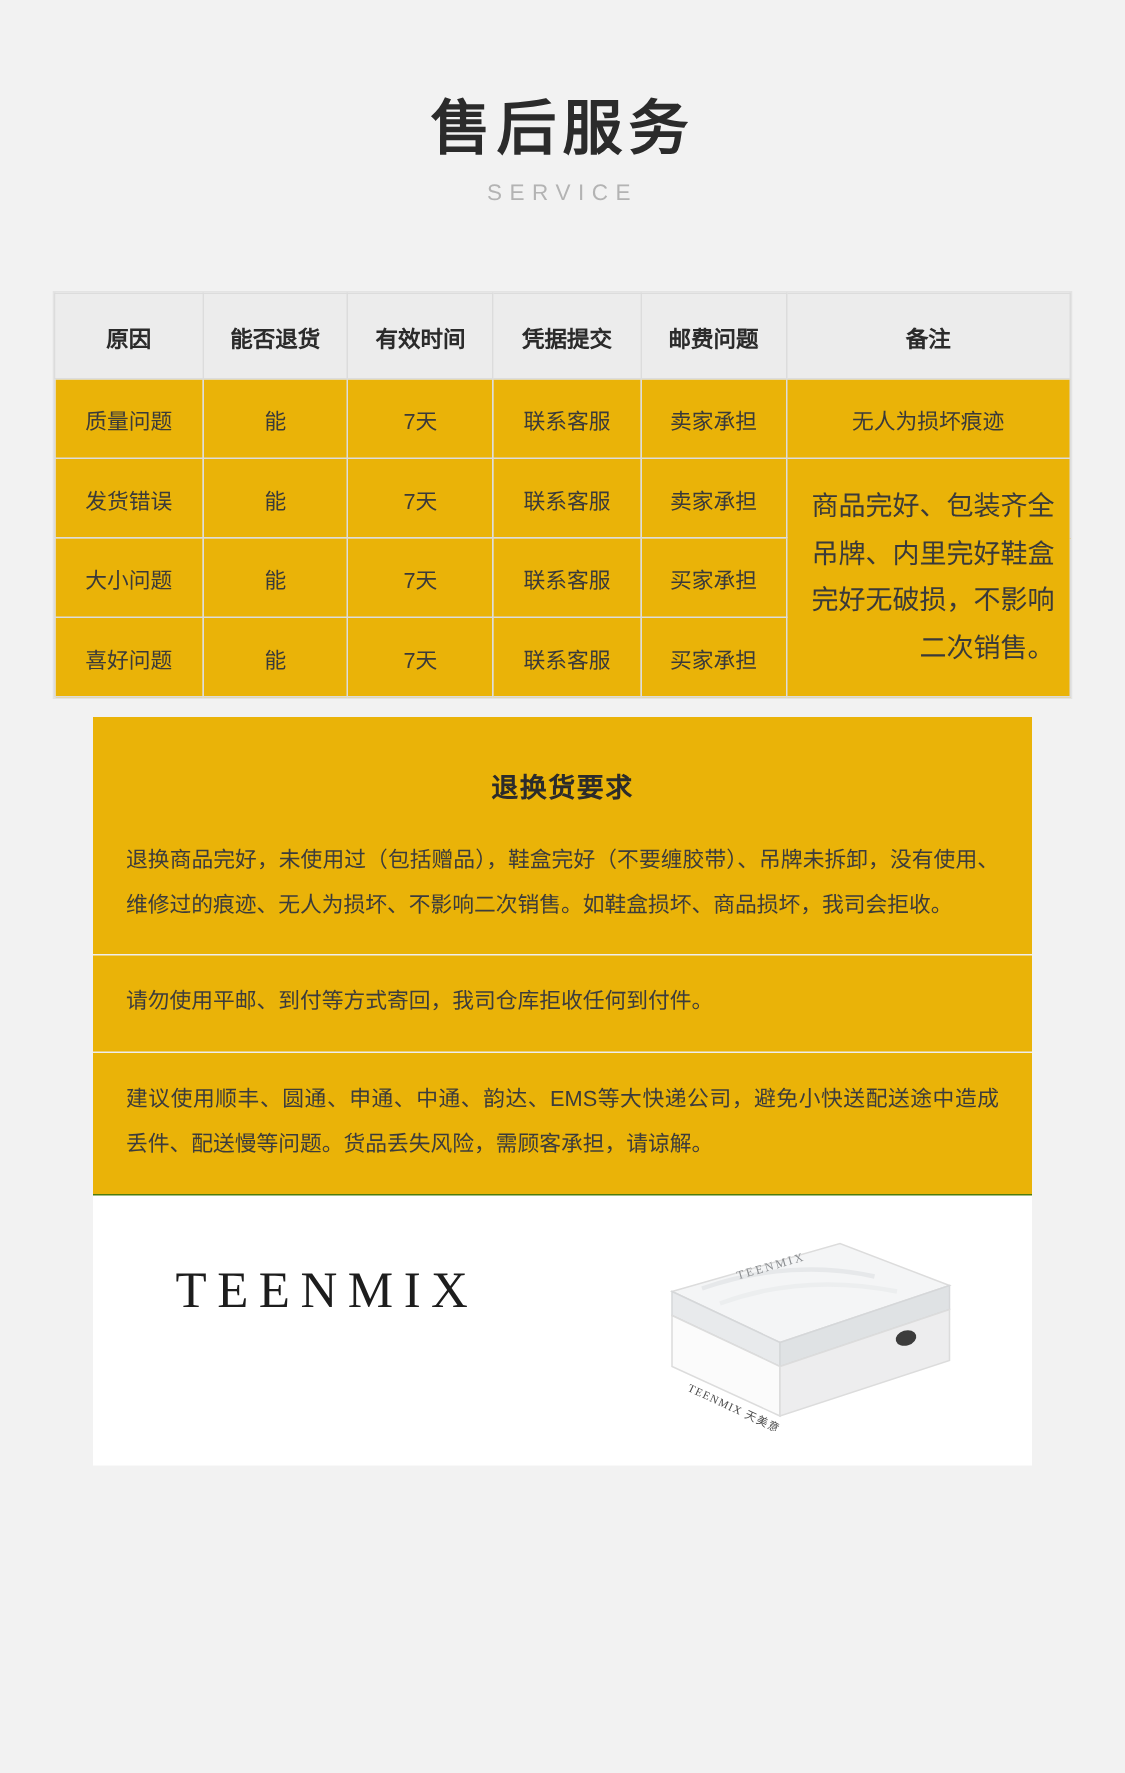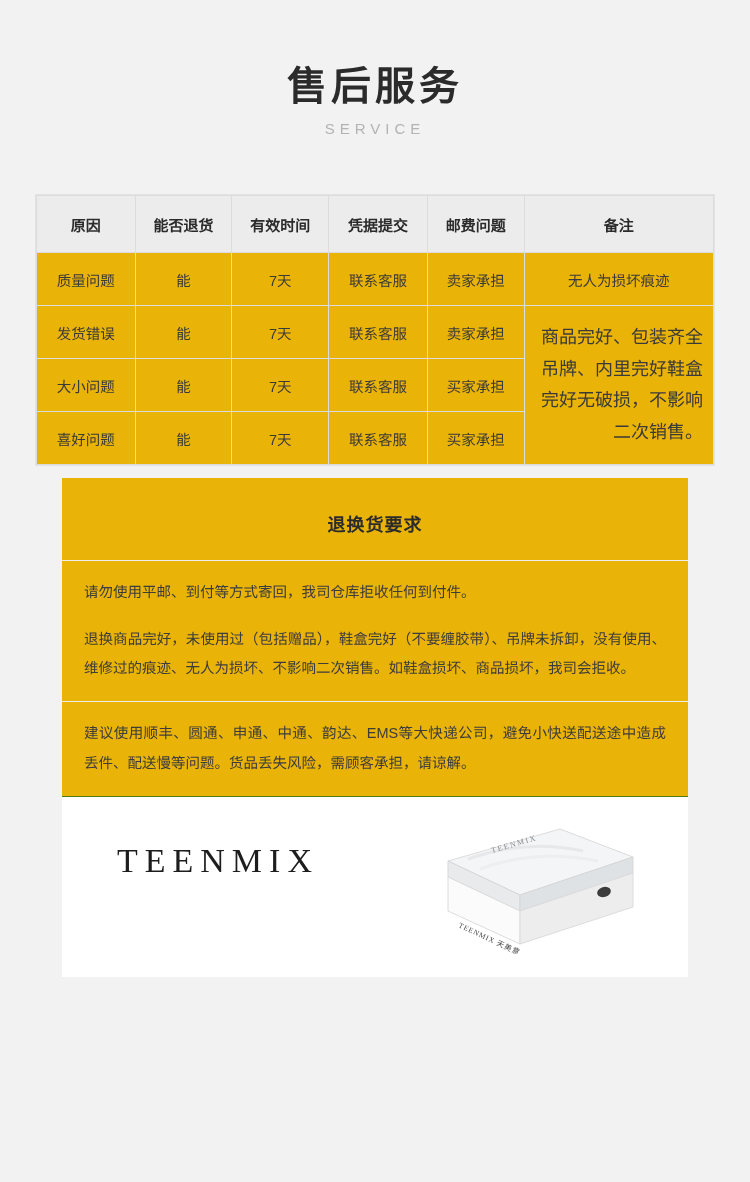--- a/index.html
+++ b/index.html
@@ -222,22 +222,22 @@
           <td>7天</td>
           <td>联系客服</td>
           <td>买家承担</td>
         </tr>
       </tbody>
     </table>
   </div>
 
   <div class="req-wrap">
     <div class="req-title">退换货要求</div>
+    <div class="req-para first">退换商品完好，未使用过（包括赠品），鞋盒完好（不要缠胶带）、吊牌未拆卸，没有使用、维修过的痕迹、无人为损坏、不影响二次销售。如鞋盒损坏、商品损坏，我司会拒收。</div>
     <div class="req-para">请勿使用平邮、到付等方式寄回，我司仓库拒收任何到付件。</div>
-    <div class="req-para first">退换商品完好，未使用过（包括赠品），鞋盒完好（不要缠胶带）、吊牌未拆卸，没有使用、维修过的痕迹、无人为损坏、不影响二次销售。如鞋盒损坏、商品损坏，我司会拒收。</div>
     <div class="req-para">建议使用顺丰、圆通、申通、中通、韵达、EMS等大快递公司，避免小快送配送途中造成丢件、配送慢等问题。货品丢失风险，需顾客承担，请谅解。</div>
   </div>
 
   <div class="brand-block">
     <div class="brand-text">
       <div class="brand-name">TEENMIX</div>
     </div>
     <svg class="box-img" viewBox="0 0 230 135">
 
       <polygon points="40,42 152,10 225,38 112,76" fill="#f4f5f6" stroke="#dcdcdc" stroke-width="1"></polygon>

